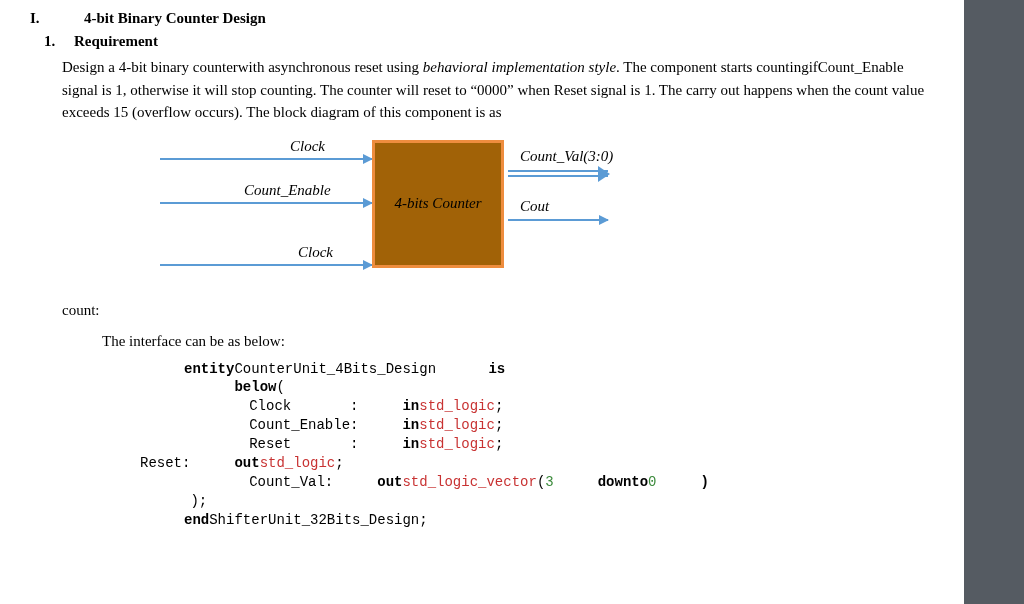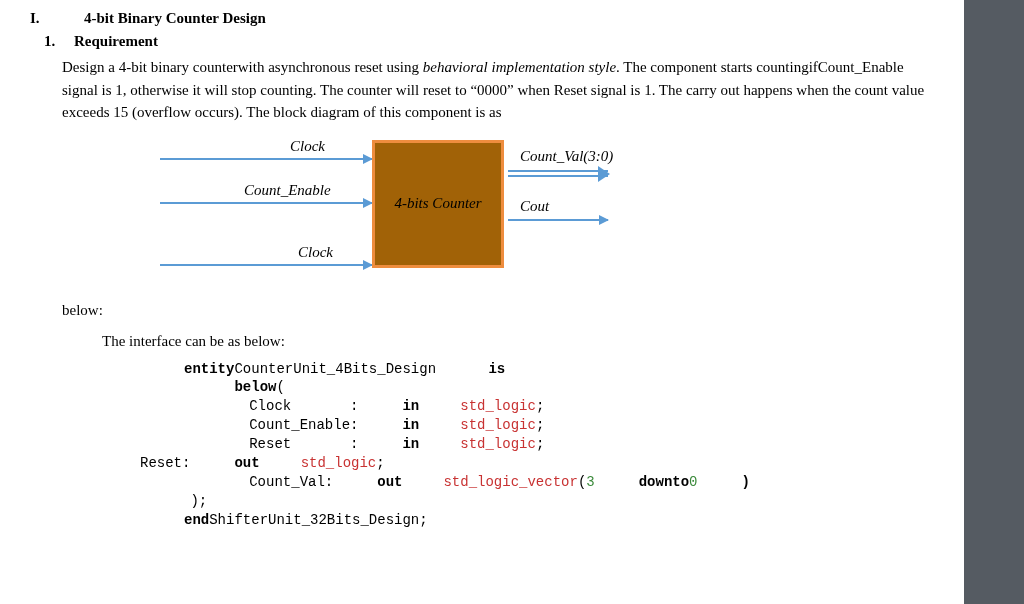--- a/index.html
+++ b/index.html
@@ -61,21 +61,21 @@
   .iface-intro { margin-left: 72px; margin-bottom: 8px; }
 
   .code {
     margin-left: 110px;
     font-family: "Courier New", Courier, monospace;
     font-size: 14px;
     line-height: 1.35;
     white-space: pre;
   }
   .kw { font-weight: bold; color: #000; margin-left: 44px; }
-  .ty { color: #C83232; padding-left: 41px; }
+  .ty { color: #C83232; }
   .nm { color: #3B8A3B; }
 </style>
 </head>
 <body>
 
 <div class="page">
 
   <div class="heading-row">
     <span class="heading-num">I.</span>
     <span class="sec-ind">4-bit Binary Counter Design</span>
@@ -106,21 +106,21 @@
     <div class="dbl-arrow" style="left:358px; top:36px; width:100px;">
       <div class="l1"></div>
         <div class="l2"></div>
     </div>
     <span class="lbl" style="left:370px; top:12px;">Count_Val(3:0)</span>
 
     <div class="arrow-line" style="left:358px; top:85px; width:100px;"></div>
     <span class="lbl" style="left:370px; top:62px;">Cout</span>
   </div>
 
-  <p class="below-lbl">below:</p>
+  <p class="below-lbl">count:</p>
 
   <p class="iface-intro">The interface can be as below:</p>
 
   <div class="code"><span class="kw">entity</span><span>CounterUnit_4Bits_Design </span><span class="kw">is</span>
       <span class="kw">below</span><span>(</span>
              <span>Clock       :</span><span class="kw">in</span><span class="ty">std_logic</span><span>;</span>
              <span>Count_Enable:</span><span class="kw">in</span><span class="ty">std_logic</span><span>;</span>
              <span>Reset       :</span><span class="kw">in</span><span class="ty">std_logic</span><span>;</span>
 <span>Reset:</span><span class="kw">out</span><span class="ty">std_logic</span><span>;</span>
              <span>Count_Val:</span><span class="kw">out</span><span class="ty">std_logic_vector</span><span>(</span><span class="nm">3</span><span class="kw">downto</span><span class="nm">0</span><span class="kw">)</span>

